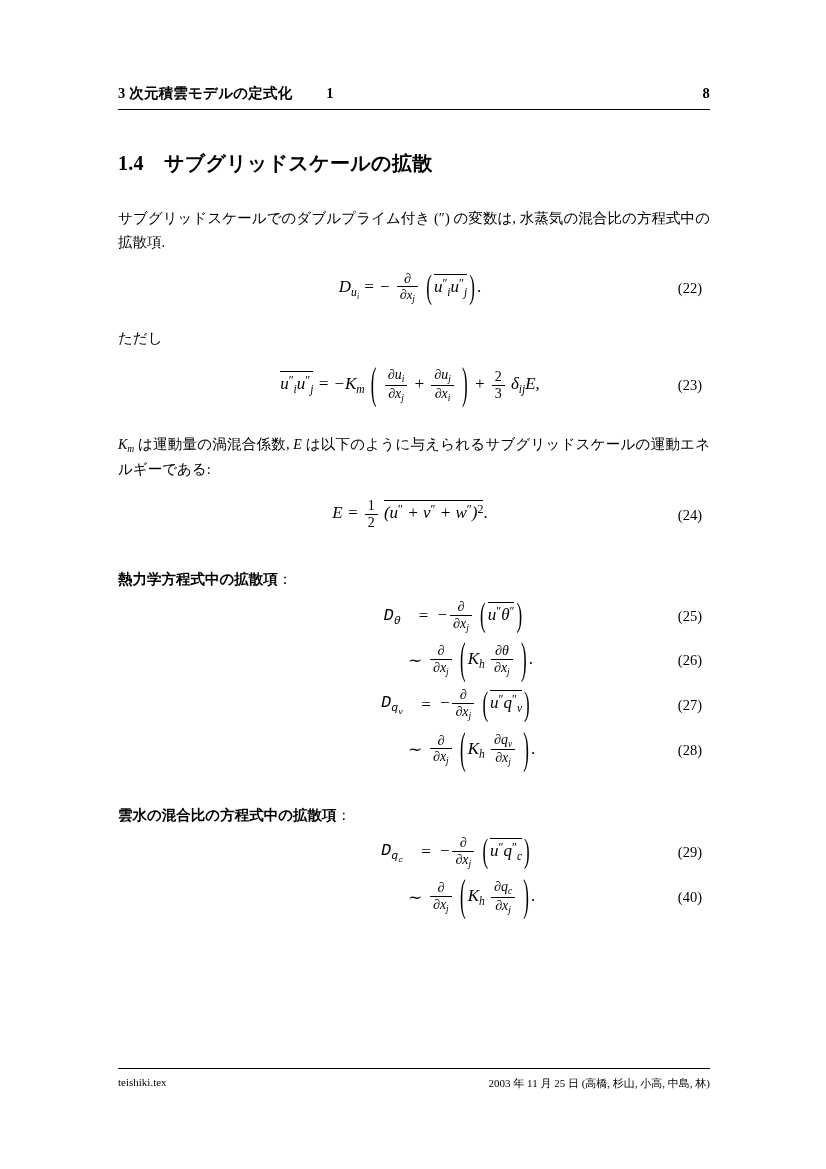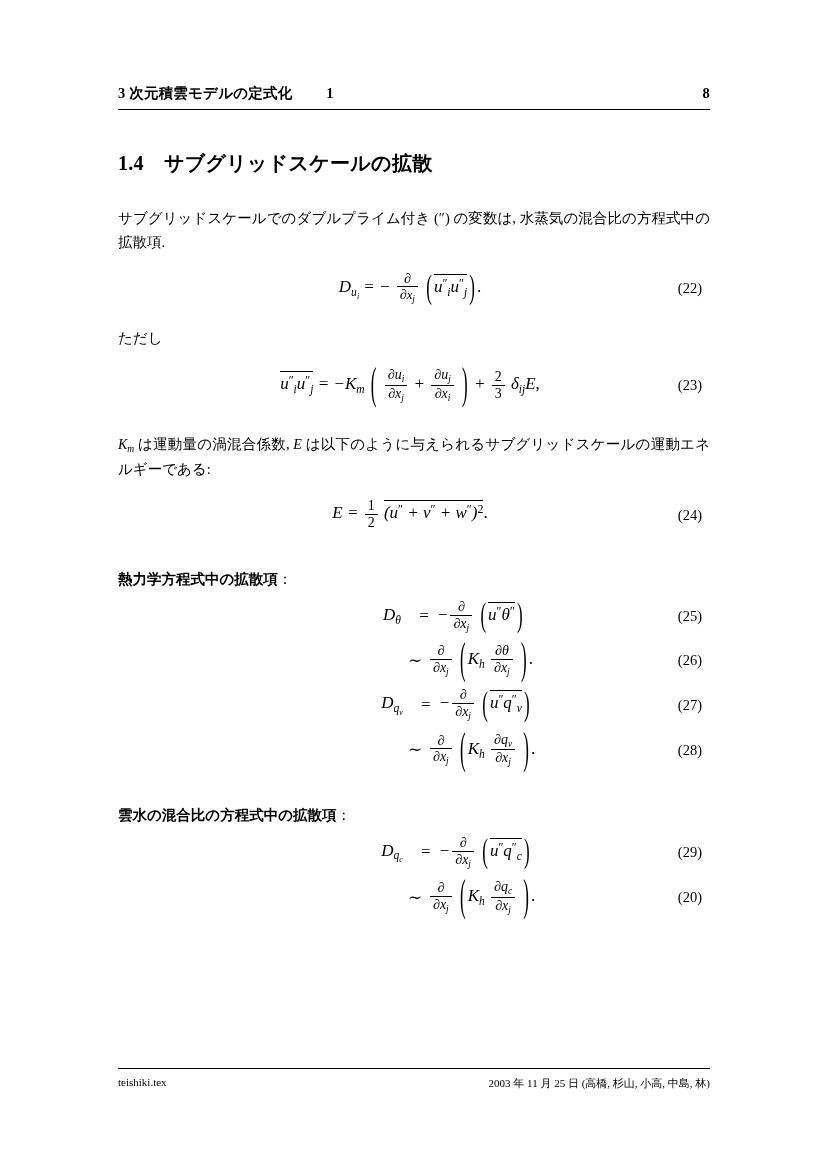--- a/index.html
+++ b/index.html
@@ -84,21 +84,21 @@
     top: 50%;
     transform: translateY(-50%);
     font-size: 14.5px;
   }
   .eq-aligned {
     display: grid;
     grid-template-columns: 1fr auto auto 1fr;
     align-items: center;
     column-gap: 0;
   }
-  .eq-aligned .lhs { text-align: right; padding-right: 10px; }
+  .eq-aligned .lhs { text-align: right; padding-right: 10px; font-family: Liberation Mono, monospace; }
   .eq-aligned .rel { text-align: center; width: 26px; }
   .eq-aligned .rhs { text-align: left; }
   .eq-row { position: relative; margin-top: 10px; }
 
   
   .math { font-style: italic; font-size: 17px; white-space: nowrap; }
   .math .up { font-style: normal; }
   .mathsm { font-style: italic; font-size: 14px; }
   sub.s { font-style: italic; font-size: .68em; vertical-align: -.32em; }
   sup.sn { font-style: normal; font-size: .7em; vertical-align: .45em; }
@@ -294,21 +294,21 @@
         <span></span>
         <span class="lhs math"></span>
         <span class="rel math"><span class="up">∼</span></span>
         <span class="rhs math">
           <span class="frac"><span class="num">∂</span><span class="den">∂x<sub class="s">j</sub></span></span>
           <span class="paren big">(</span>K<sub class="s">h</sub>
           <span class="frac"><span class="num">∂q<sub class="s">c</sub></span><span class="den">∂x<sub class="s">j</sub></span></span>
           <span class="paren big">)</span><span class="up">.</span>
         </span>
       </div>
-      <span class="eqno">(20)</span>
+      <span class="eqno">(40)</span>
     </div>
 
   </div>
 
   <div class="footrule"></div>
   <div class="footer">
     <span class="fl">teishiki.tex</span>
     <span class="fr">2003 年 11 月 25 日 (高橋, 杉山, 小高, 中島, 林)</span>
   </div>
 

